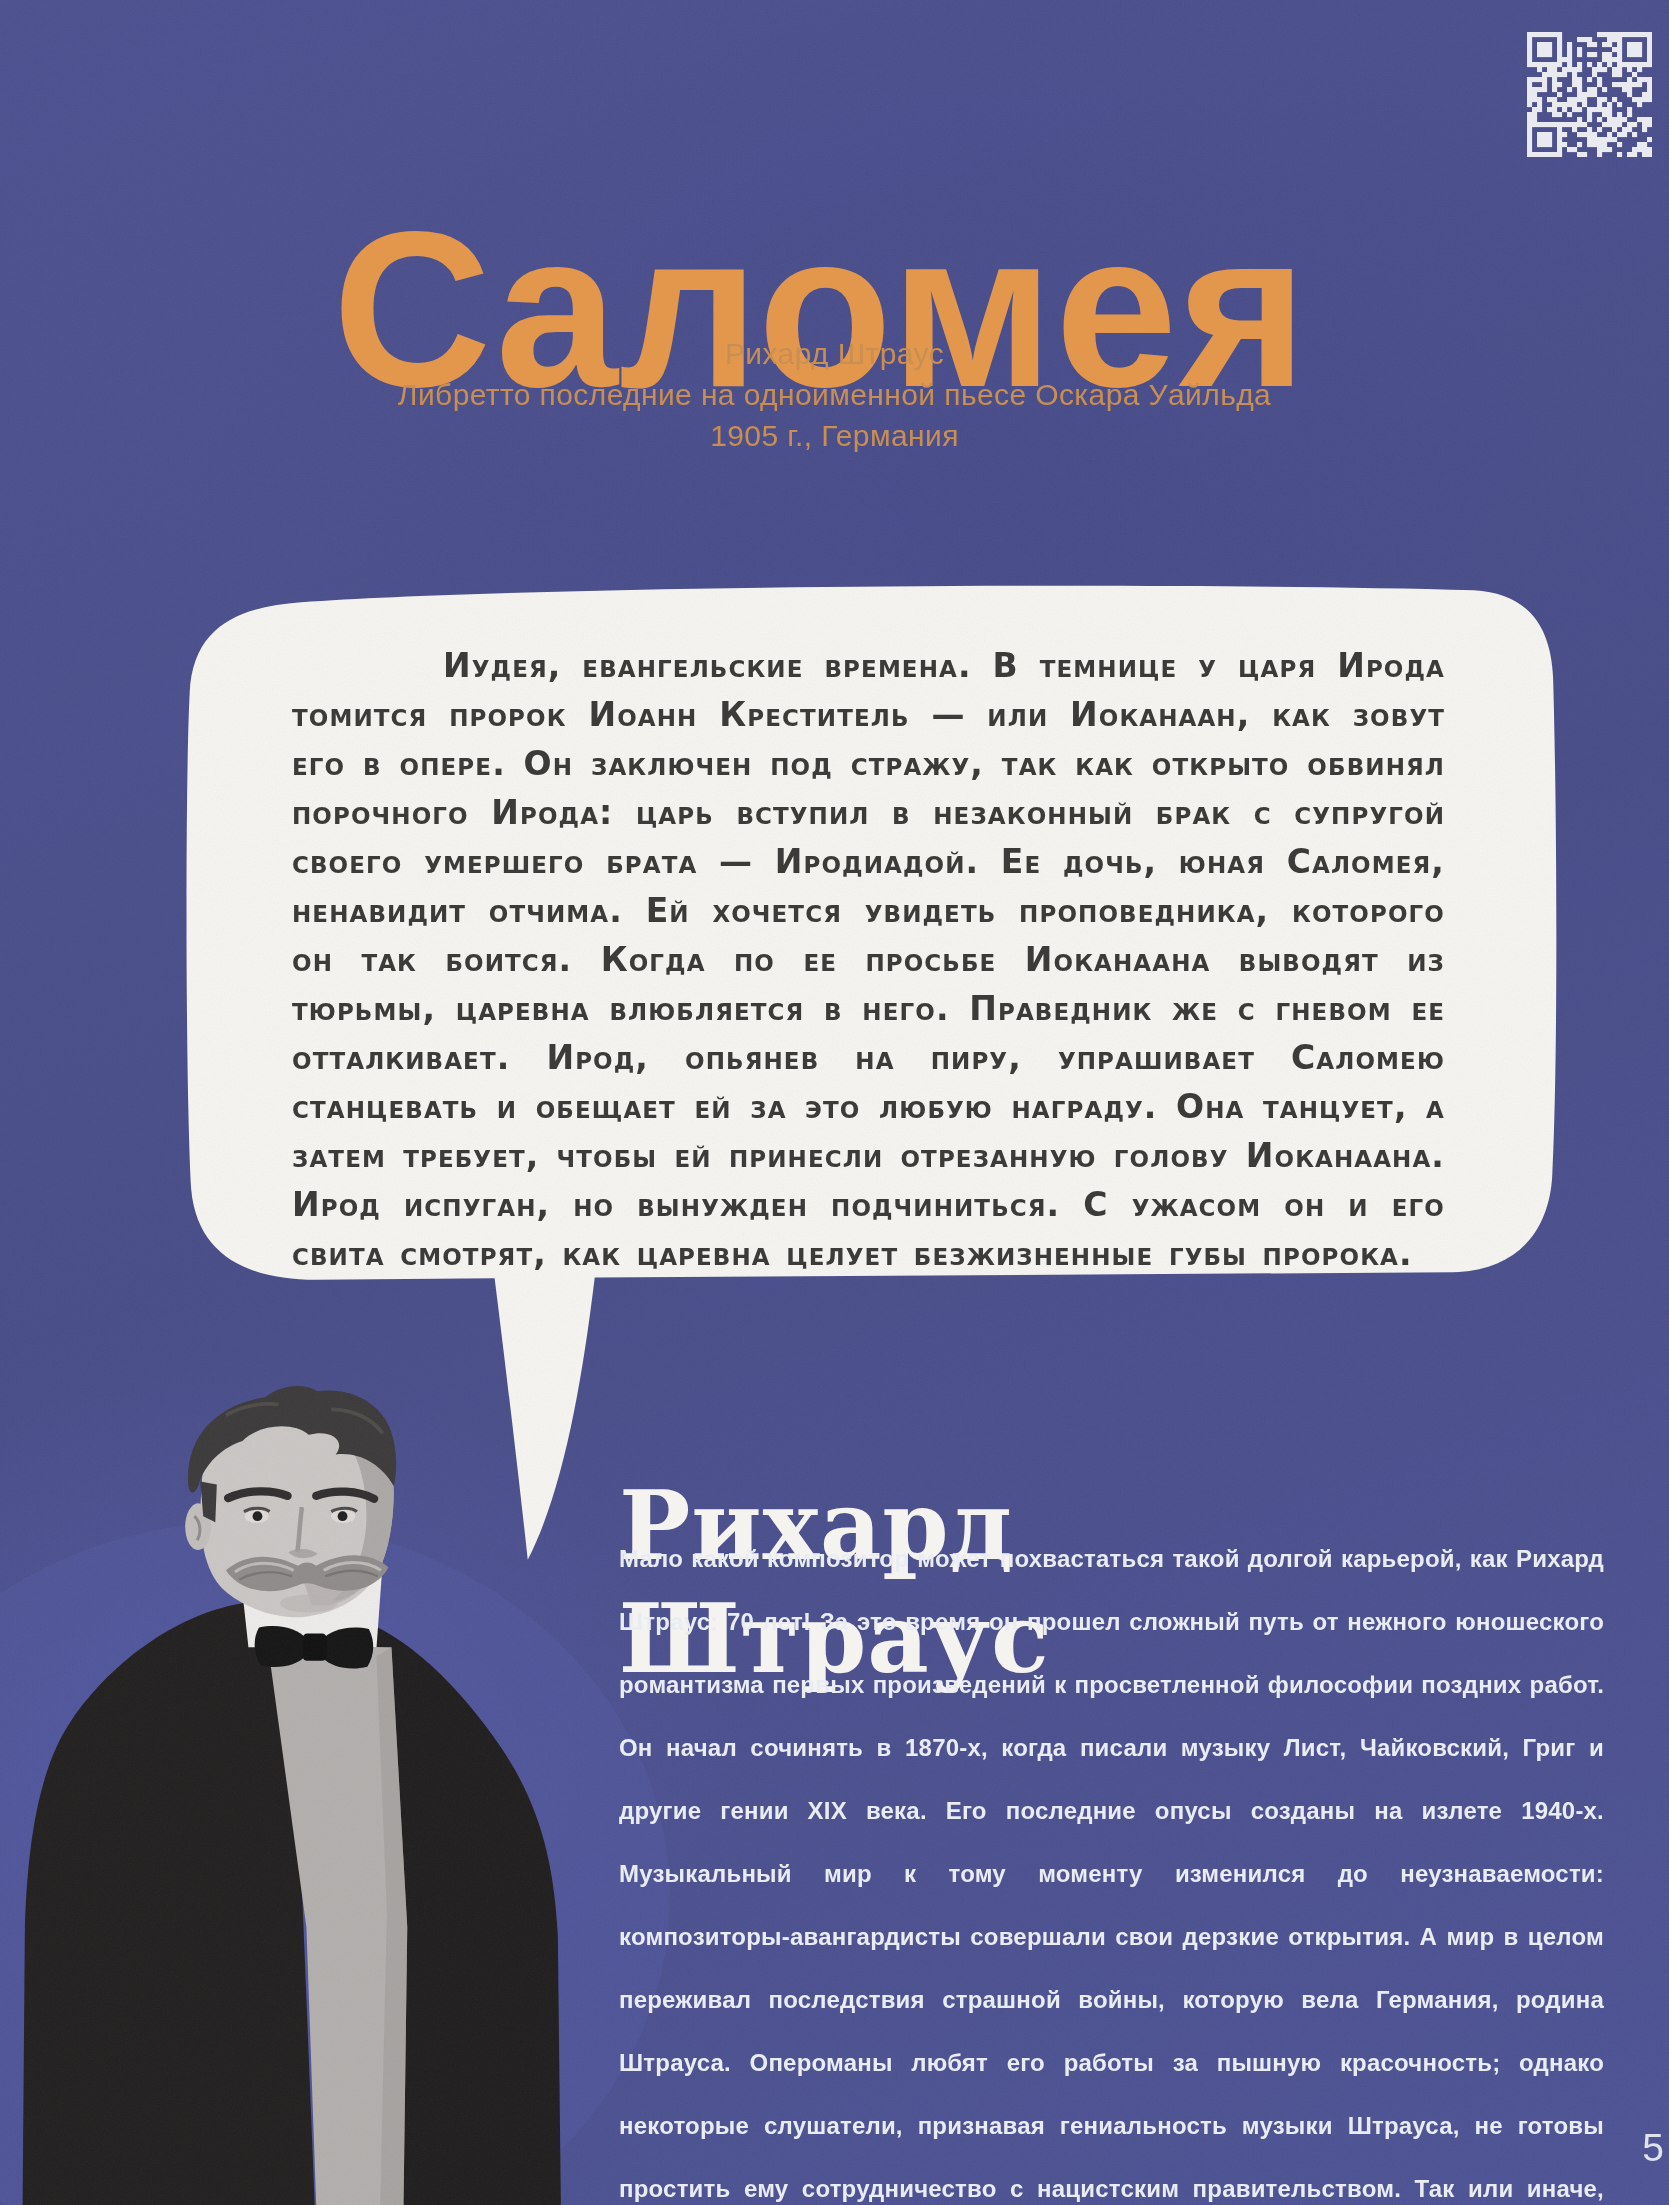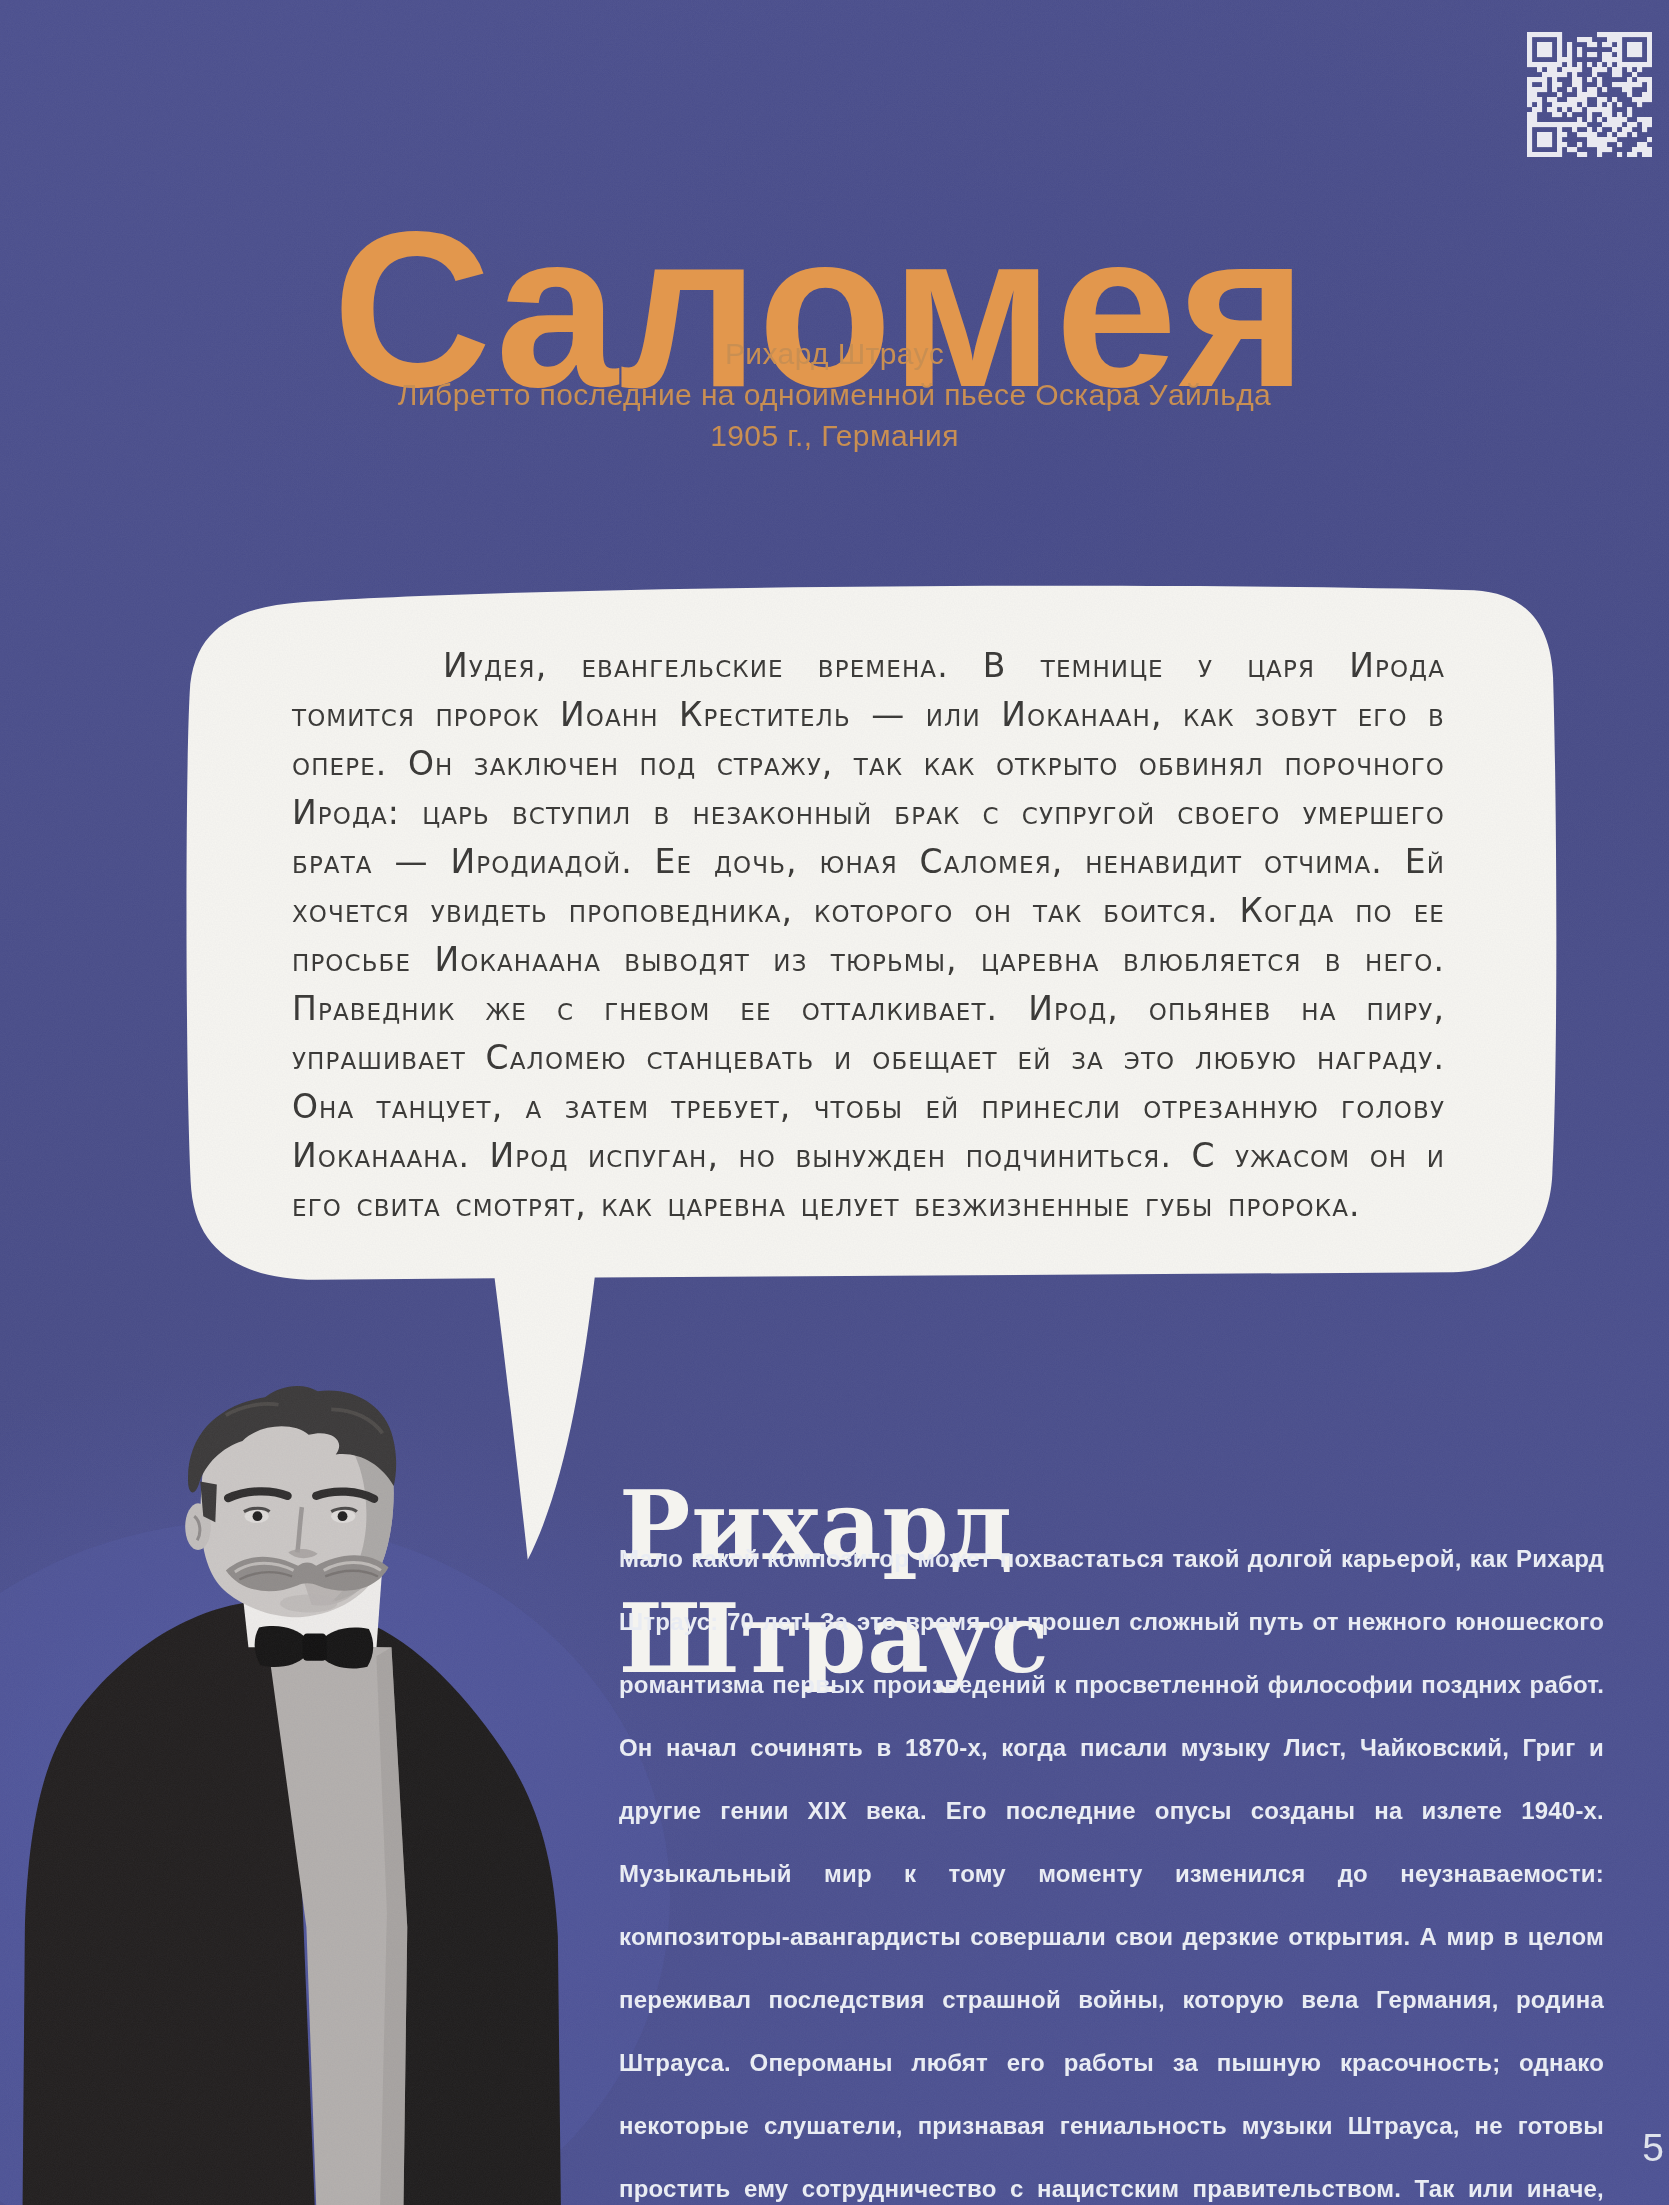--- a/index.html
+++ b/index.html
@@ -19,21 +19,21 @@
     color:#e2974d;letter-spacing:1.5px;
   }
   .subtitle{
     position:absolute;left:0;top:333px;width:1669px;text-align:center;
     color:#c98f52;font-size:30px;line-height:41px;font-weight:400;letter-spacing:0.4px;
   }
   .bubble-text{
     position:absolute;left:292px;top:641px;width:1153px;
     font-family:"DejaVu Sans",sans-serif;font-variant:small-caps;
     font-size:33px;line-height:49px;color:#3c3b39;
-    text-align:justify;text-indent:151px;letter-spacing:1.1px;word-spacing:3px;
+    text-align:justify;text-indent:151px;letter-spacing:1.1px;word-spacing:3px;font-weight:bold;
   }
   .heading{
     position:absolute;left:619px;top:1390px;width:828px;
     font-family:"DejaVu Serif",serif;font-weight:700;font-size:95px;line-height:113px;
     color:#f4f3ef;letter-spacing:0.8px;
   }
   .body-text{
     position:absolute;left:619px;top:1527px;width:985px;
     font-size:24px;line-height:63px;color:#e9ecf3;text-align:justify;letter-spacing:0.2px;font-weight:bold;
   }

